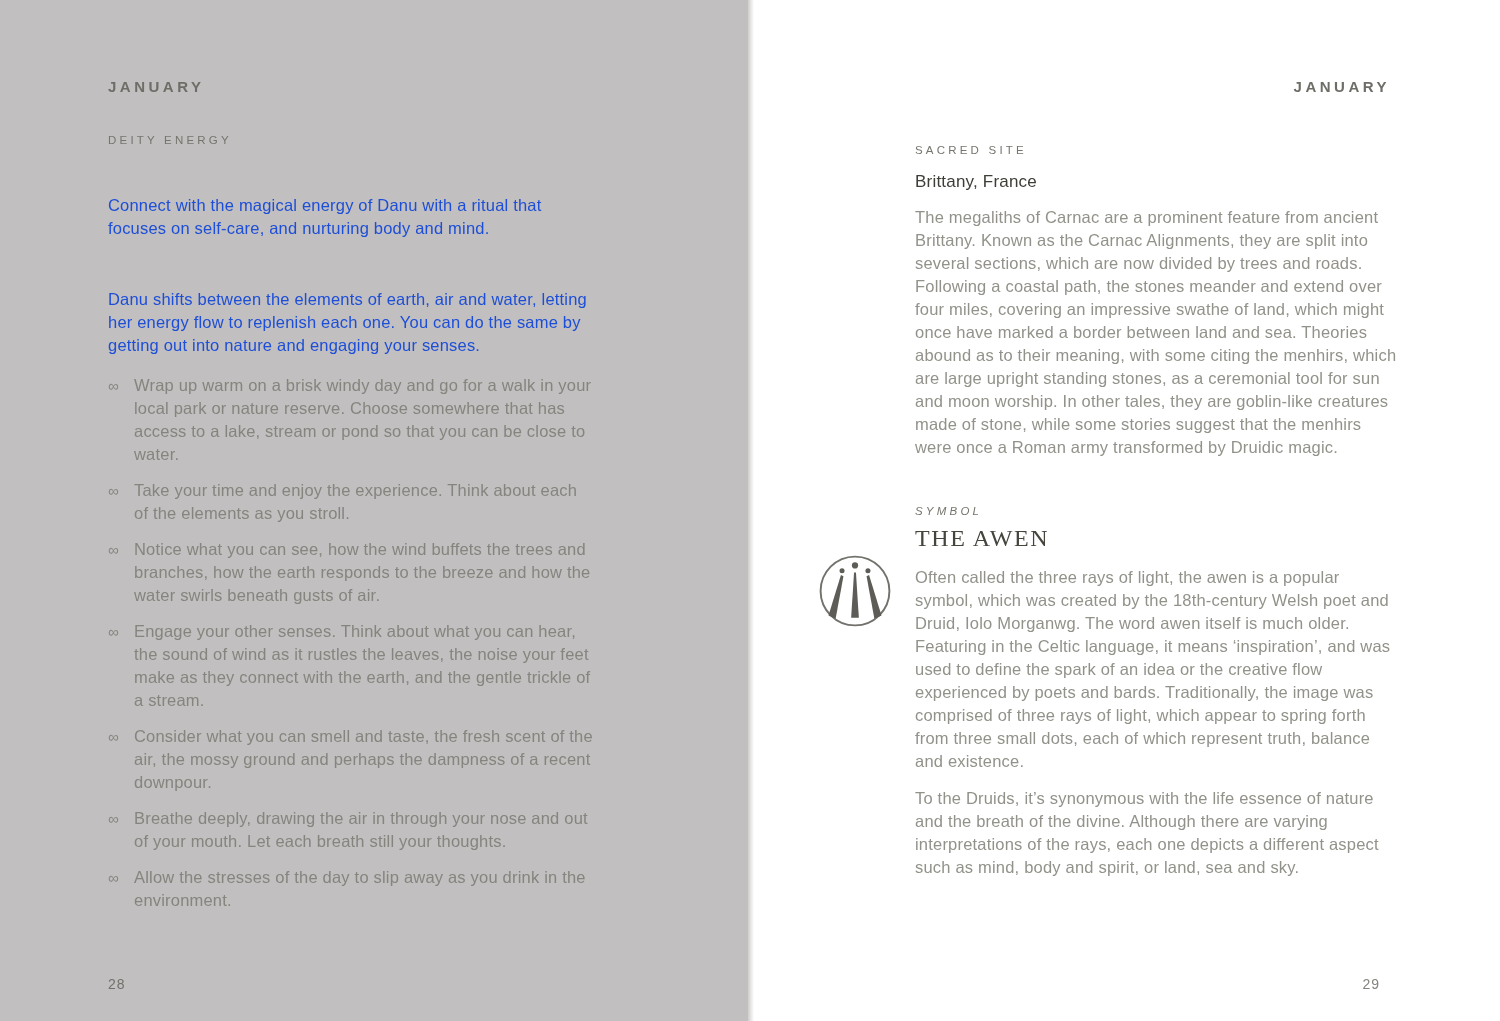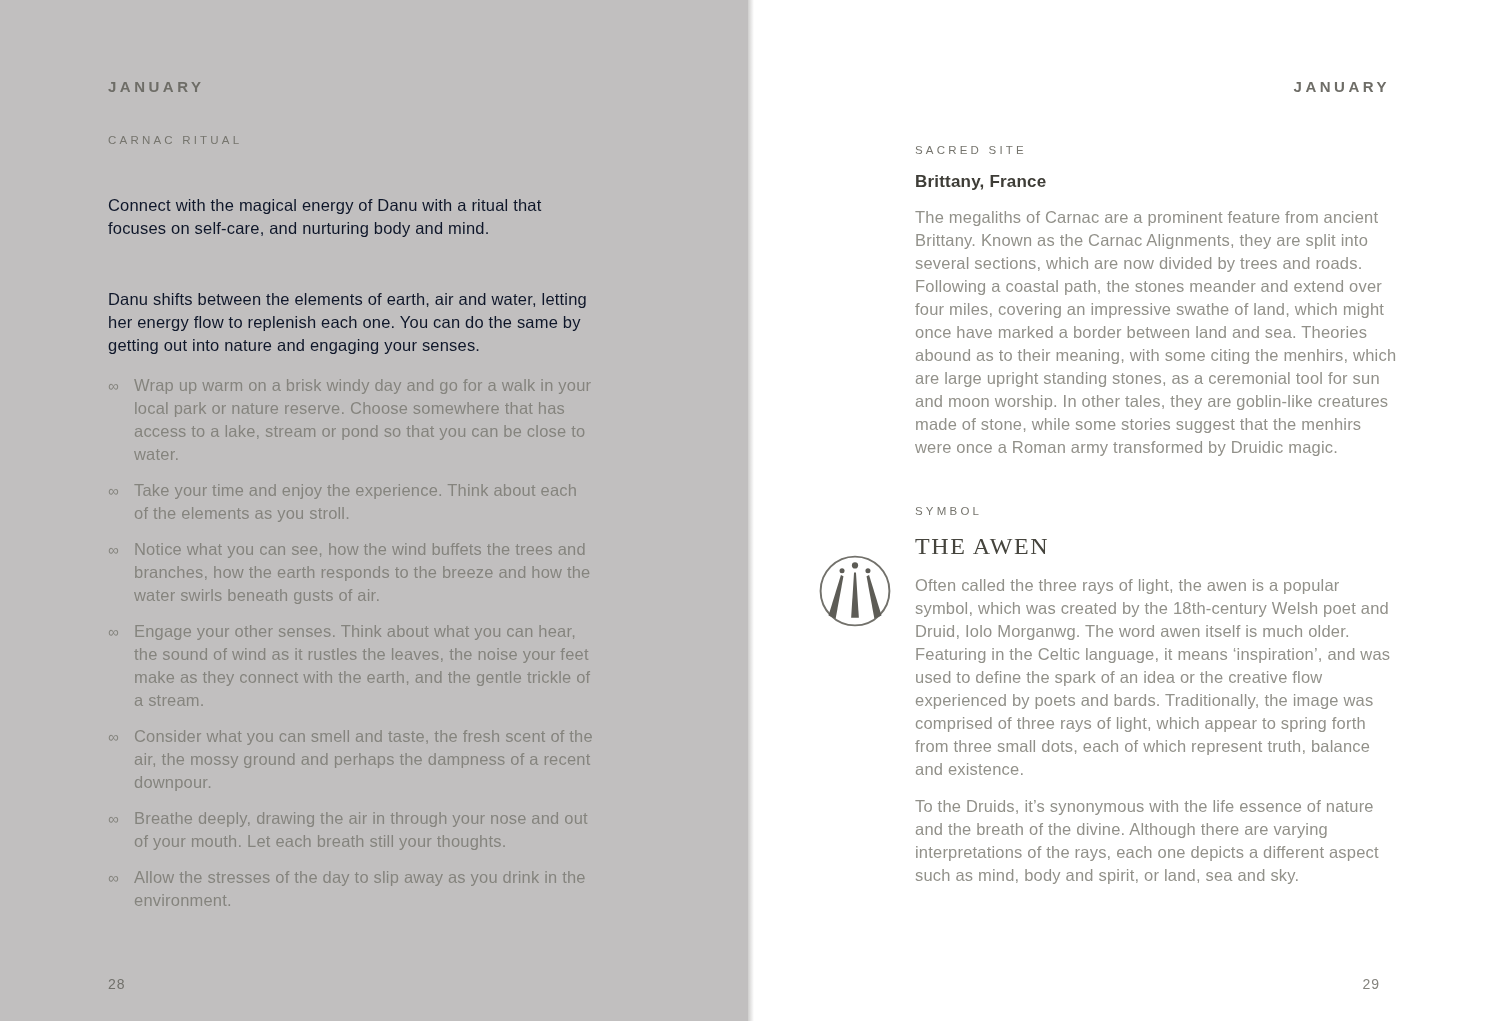--- a/index.html
+++ b/index.html
@@ -24,51 +24,51 @@
   .content-right{position:absolute;left:161px;top:144px;width:482px;}
 
   .eyebrow{
     font-size:11.5px;letter-spacing:3.2px;color:#75746d;font-weight:400;
   }
   .title-serif{
     font-family:"Liberation Serif","DejaVu Serif",serif;font-weight:400;
     font-size:26px;letter-spacing:1.6px;color:#4c4b44;margin:10px 0 0 0;
   }
   .right-page .title-serif{color:#45443d;}
-  h2.title-serif{font-size:24px;margin-top:16px;color:#42413b;}
+  h2.title-serif{font-size:24px;margin-top:8px;color:#42413b;}
 
-  .subtitle{font-size:17px;color:#3e3d37;margin-top:16px;font-weight:700;letter-spacing:0.2px;}
+  .subtitle{font-size:17px;color:#3e3d37;margin-top:16px;font-weight:400;letter-spacing:0.2px;}
 
   p.body{font-size:16.5px;line-height:23px;letter-spacing:0.2px;margin:14px 0 0 0;font-weight:300;}
-  .content-left p.body{color:#0f172a;margin-top:48px;}
+  .content-left p.body{color:#1d4ed8;margin-top:48px;}
   .content-right p.body{color:#92918a;}
 
   ul.steps{list-style:none;margin:17px 0 0 0;padding:0;}
   ul.steps li{display:flex;margin-top:13px;font-size:16.5px;line-height:23px;
     letter-spacing:0.2px;color:#85847e;font-weight:300;}
   ul.steps .marker{flex:0 0 26px;font-size:15px;line-height:23px;color:#85847e;}
   ul.steps .step-text{flex:1;}
 
-  .symbol-eyebrow{margin-top:46px;}
+  .symbol-eyebrow{margin-top:46px;font-style:italic;}
 
   .awen-wrap{position:absolute;left:64px;top:554px;width:74px;height:74px;}
   .awen-wrap svg{display:block;width:100%;height:100%;}
 
   .page-number{position:absolute;top:936px;font-size:14px;letter-spacing:1px;margin-top:40px;}
   .page-number.lp{left:108px;color:#71706b;}
   .page-number.rp{right:120px;color:#84837d;}
 </style>
 </head>
 <body>
 
 <div class="left-page">
   <div class="running-head lp">JANUARY</div>
 
   <div class="content-left">
-    <div class="eyebrow">CARNAC RITUAL</div>
+    <div class="eyebrow">DEITY ENERGY</div>
 
     <p class="body">Connect with the magical energy of Danu with a ritual that focuses on self-care, and nurturing body and mind.</p>
     <p class="body">Danu shifts between the elements of earth, air and water, letting her energy flow to replenish each one. You can do the same by getting out into nature and engaging your senses.</p>
 
     <ul class="steps">
       <li>
         <span class="marker">∞</span>
         <span class="step-text">Wrap up warm on a brisk windy day and go for a walk in your local park or nature reserve. Choose somewhere that has access to a lake, stream or pond so that you can be close to water.</span>
       </li>
       <li>

